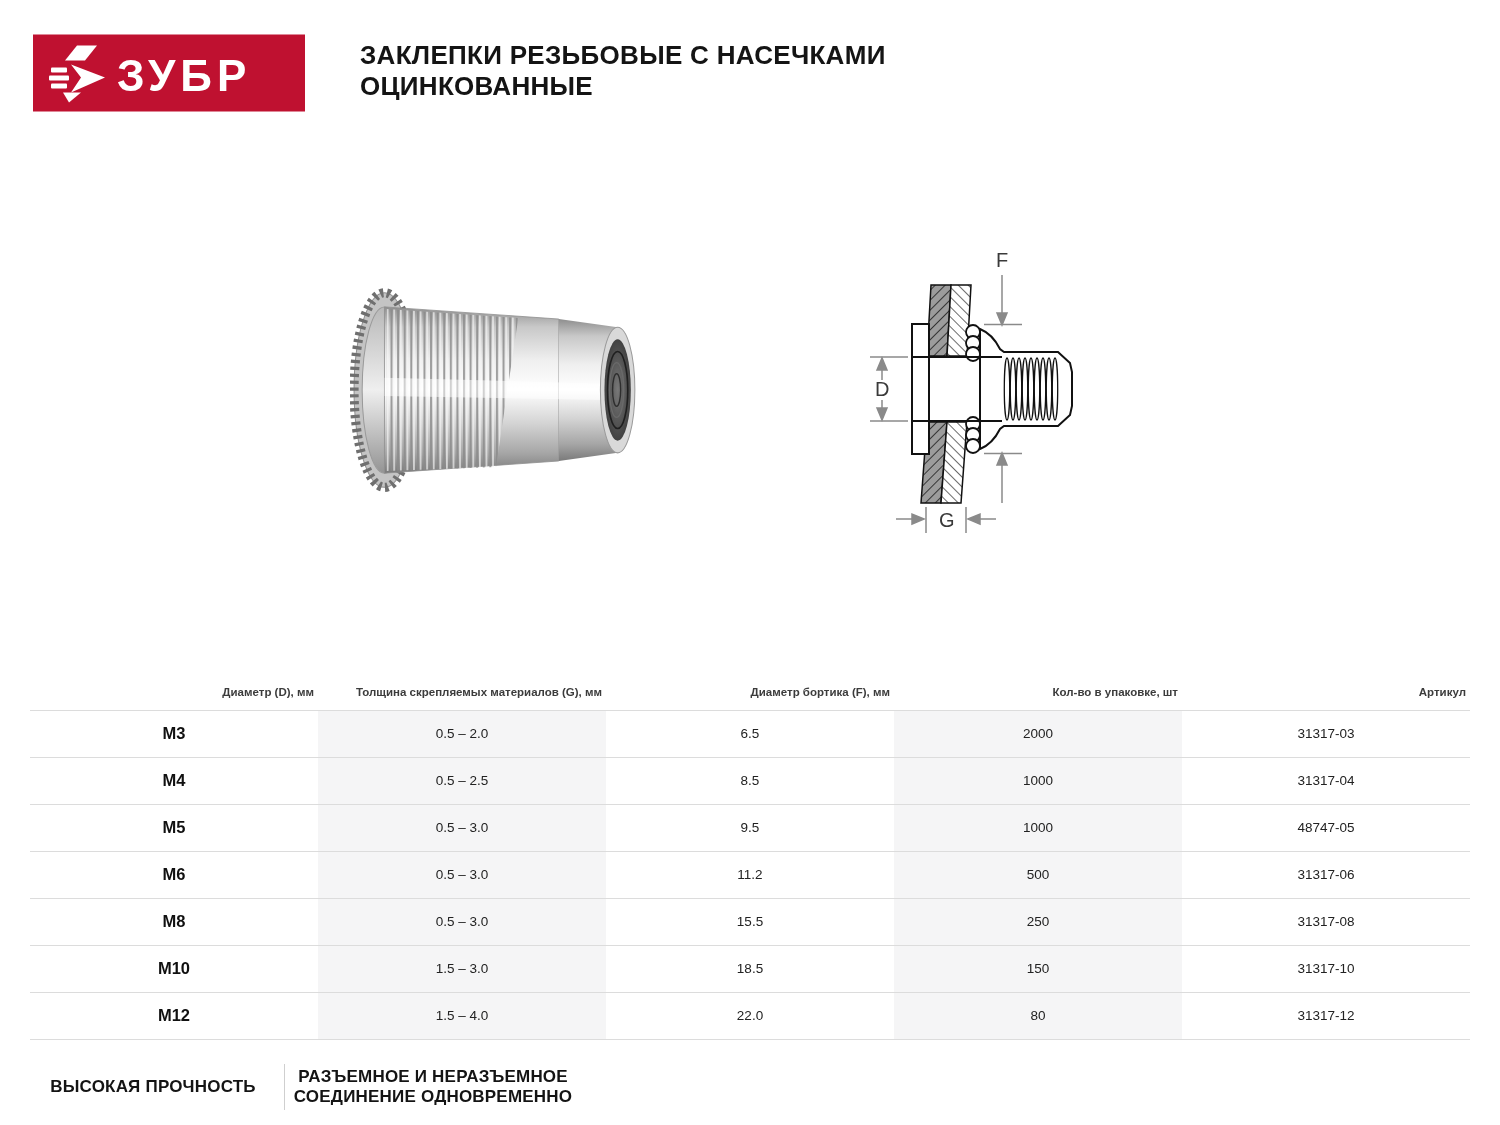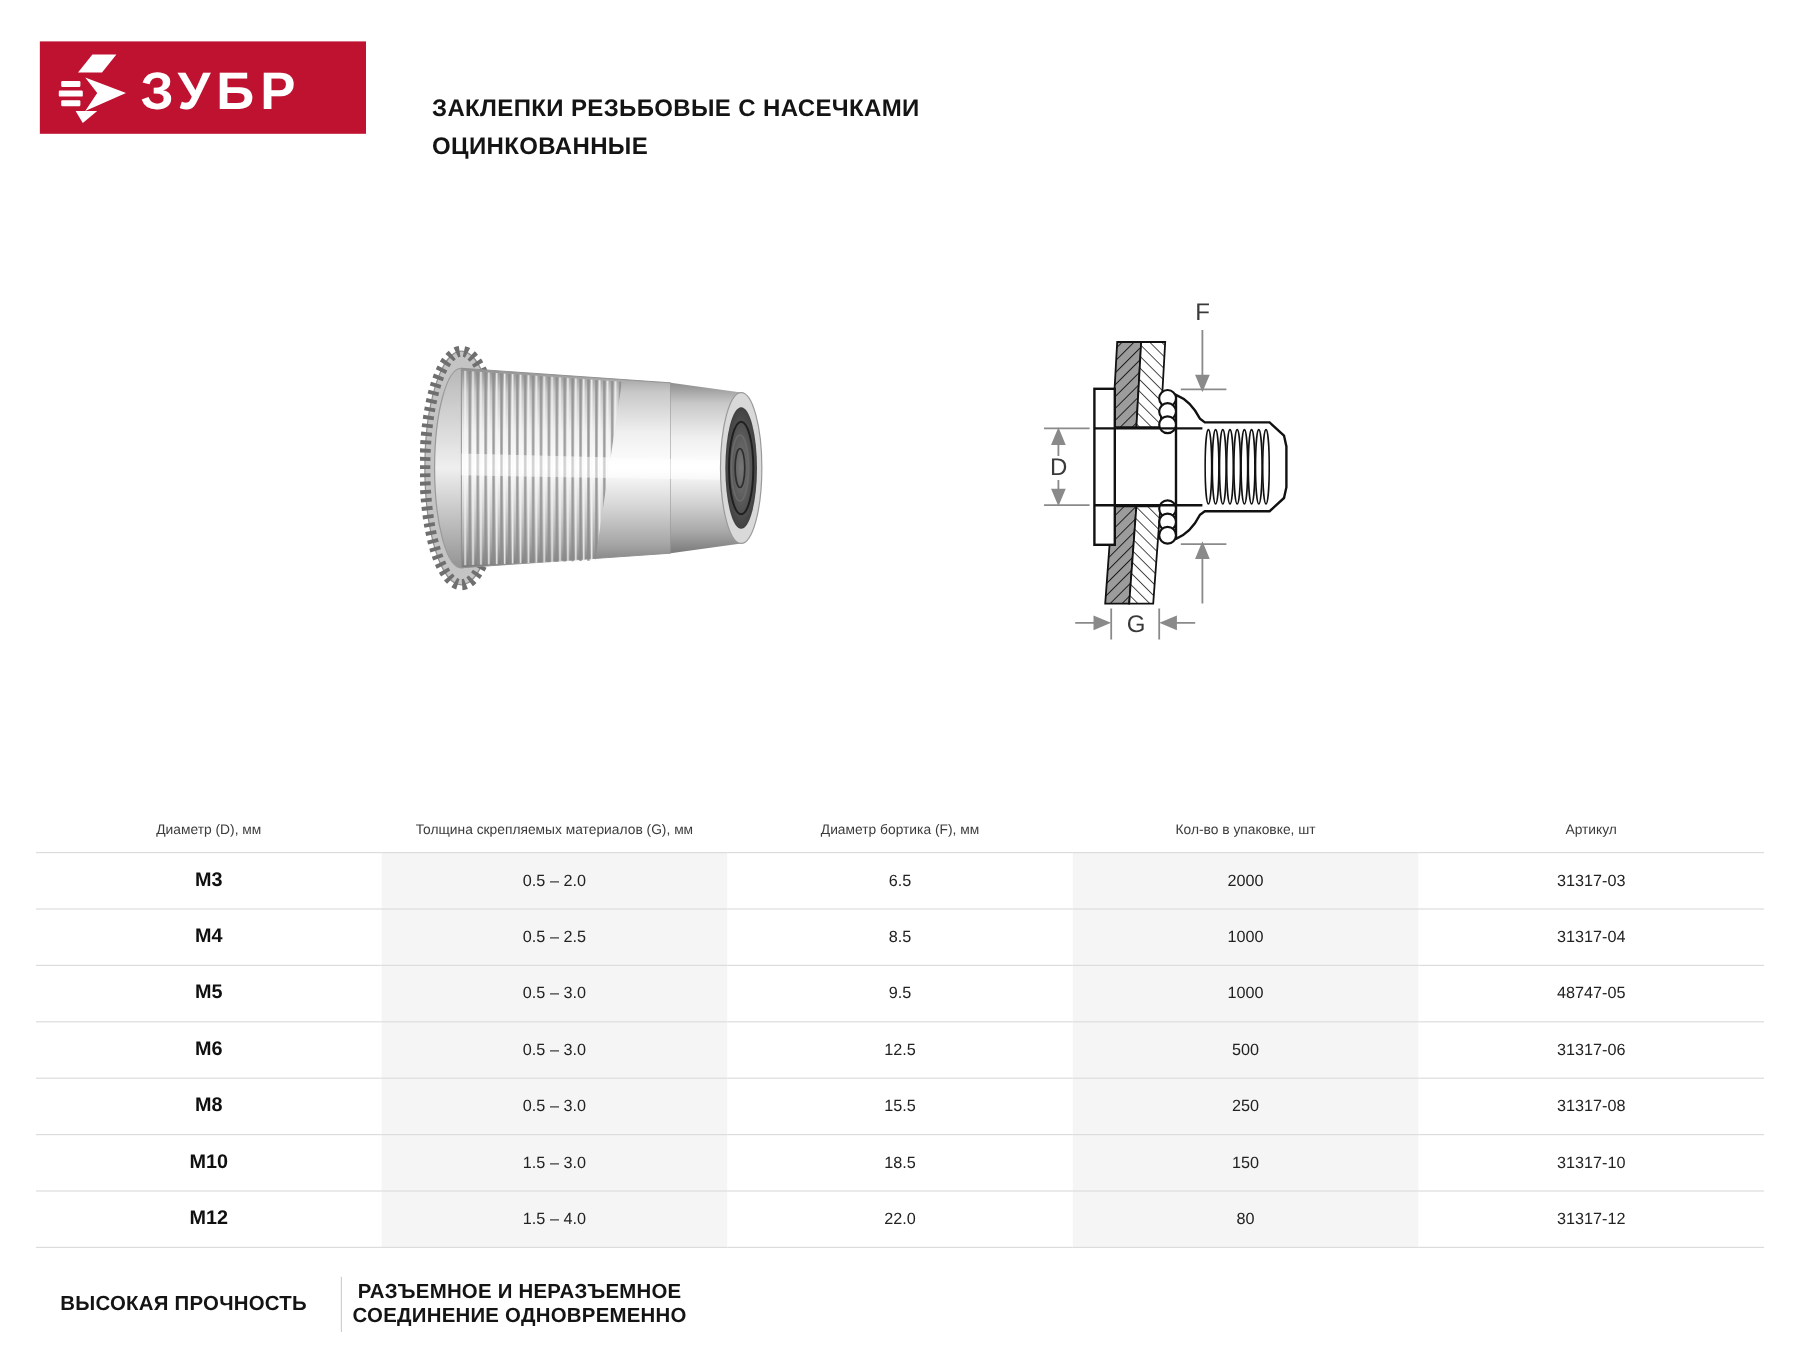--- a/index.html
+++ b/index.html
@@ -13,34 +13,33 @@
   html,body{margin:0;padding:0;}
   body{
     width:1500px;height:1125px;background:#ffffff;position:relative;
     font-family:"Liberation Sans",sans-serif;color:var(--ink);
     overflow:hidden;
   }
   .logo{position:absolute;left:33px;top:34px;width:272px;height:78px;}
   .logo-bg{fill:var(--brand-red);}
   .page-title{
     position:absolute;left:360px;top:40px;
-    font-weight:bold;font-size:20px;line-height:31px;color:#141414;
+    font-weight:bold;font-size:26px;line-height:31px;color:#141414;
     letter-spacing:.3px;
-    margin-top:36px;
   }
   .product-photo{position:absolute;left:350px;top:282px;width:294px;height:214px;}
   .dimension-diagram{position:absolute;left:852px;top:238px;width:322px;height:304px;}
   .dim-label{font-family:"Liberation Sans",sans-serif;font-size:20px;fill:#3a3a3a;}
   table.spec{
     position:absolute;left:30px;top:674px;width:1440px;
     border-collapse:collapse;table-layout:fixed;
   }
   table.spec thead th{
-    height:36px;font-size:11.5px;font-weight:normal;color:#3c3c3c;
-    text-align:center;vertical-align:middle;
+    height:36px;font-size:11.5px;font-weight:bold;color:#3c3c3c;
+    text-align:right;vertical-align:middle;
     border-bottom:1px solid var(--rule);padding:0 4px;
   }
   table.spec tbody td{
     height:47px;text-align:center;vertical-align:middle;
     font-size:13.5px;color:#222222;
     border-bottom:1px solid var(--rule);padding:0 4px;
   }
   table.spec tbody td:first-child{font-weight:bold;font-size:16.5px;color:#101010;}
   table.spec tbody td:nth-child(2),
   table.spec tbody td:nth-child(4){background:var(--stripe);}
@@ -230,21 +229,21 @@
       <tr>
         <td>М5</td>
         <td>0.5 – 3.0</td>
         <td>9.5</td>
         <td>1000</td>
         <td>48747-05</td>
       </tr>
       <tr>
         <td>М6</td>
         <td>0.5 – 3.0</td>
-        <td>12.5</td>
+        <td>11.2</td>
         <td>500</td>
         <td>31317-06</td>
       </tr>
       <tr>
         <td>М8</td>
         <td>0.5 – 3.0</td>
         <td>15.5</td>
         <td>250</td>
         <td>31317-08</td>
       </tr>

